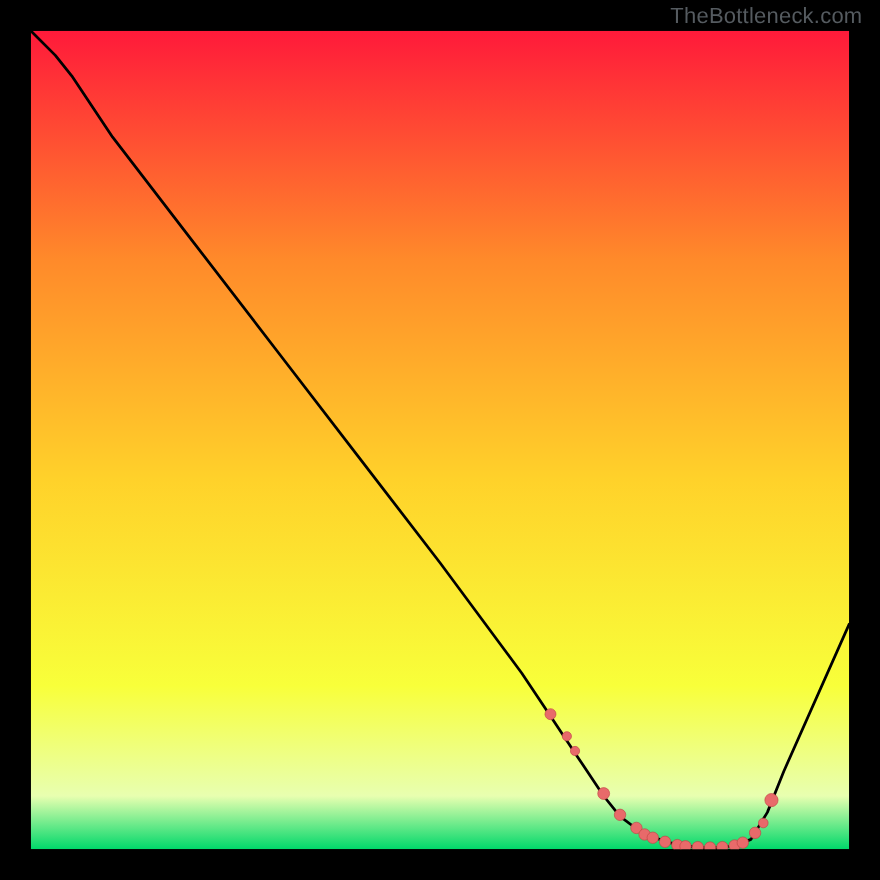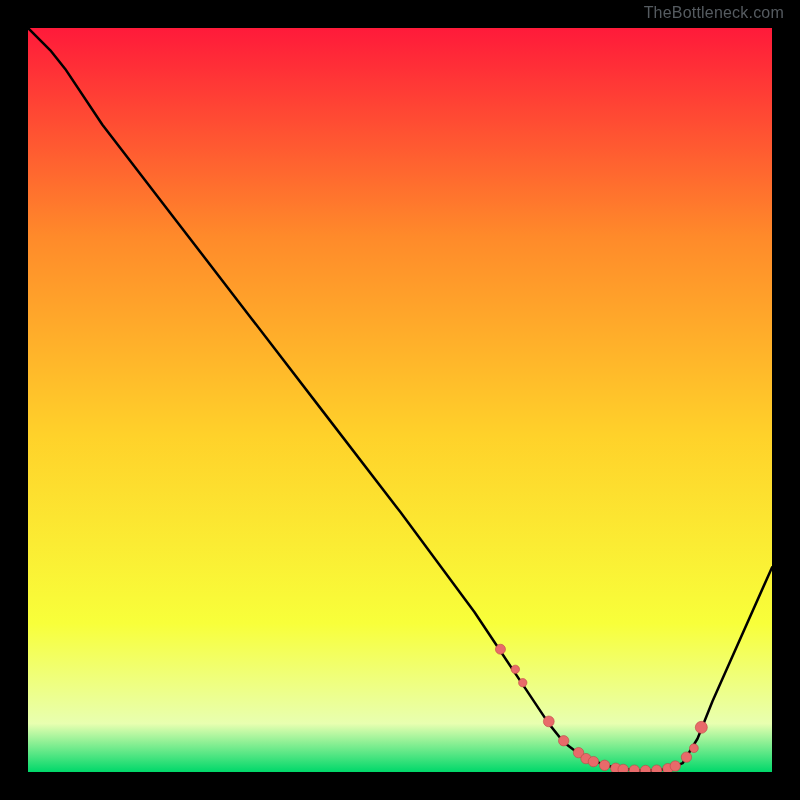--- a/index.html
+++ b/index.html
@@ -14,21 +14,21 @@
   .outer {
     position: relative;
     width: 800px;
     height: 800px;
     background: #000;
   }
   .watermark {
     position: absolute;
     top: 4px;
     right: 16px;
-    font-size: 16px;
+    font-size: 20px;
     color: #555b60;
     font-weight: 500;
     letter-spacing: 0.2px;
     z-index: 5;
   }
   .plot-wrap {
     position: absolute;
     left: 28px;
     top: 28px;
     width: 744px;

